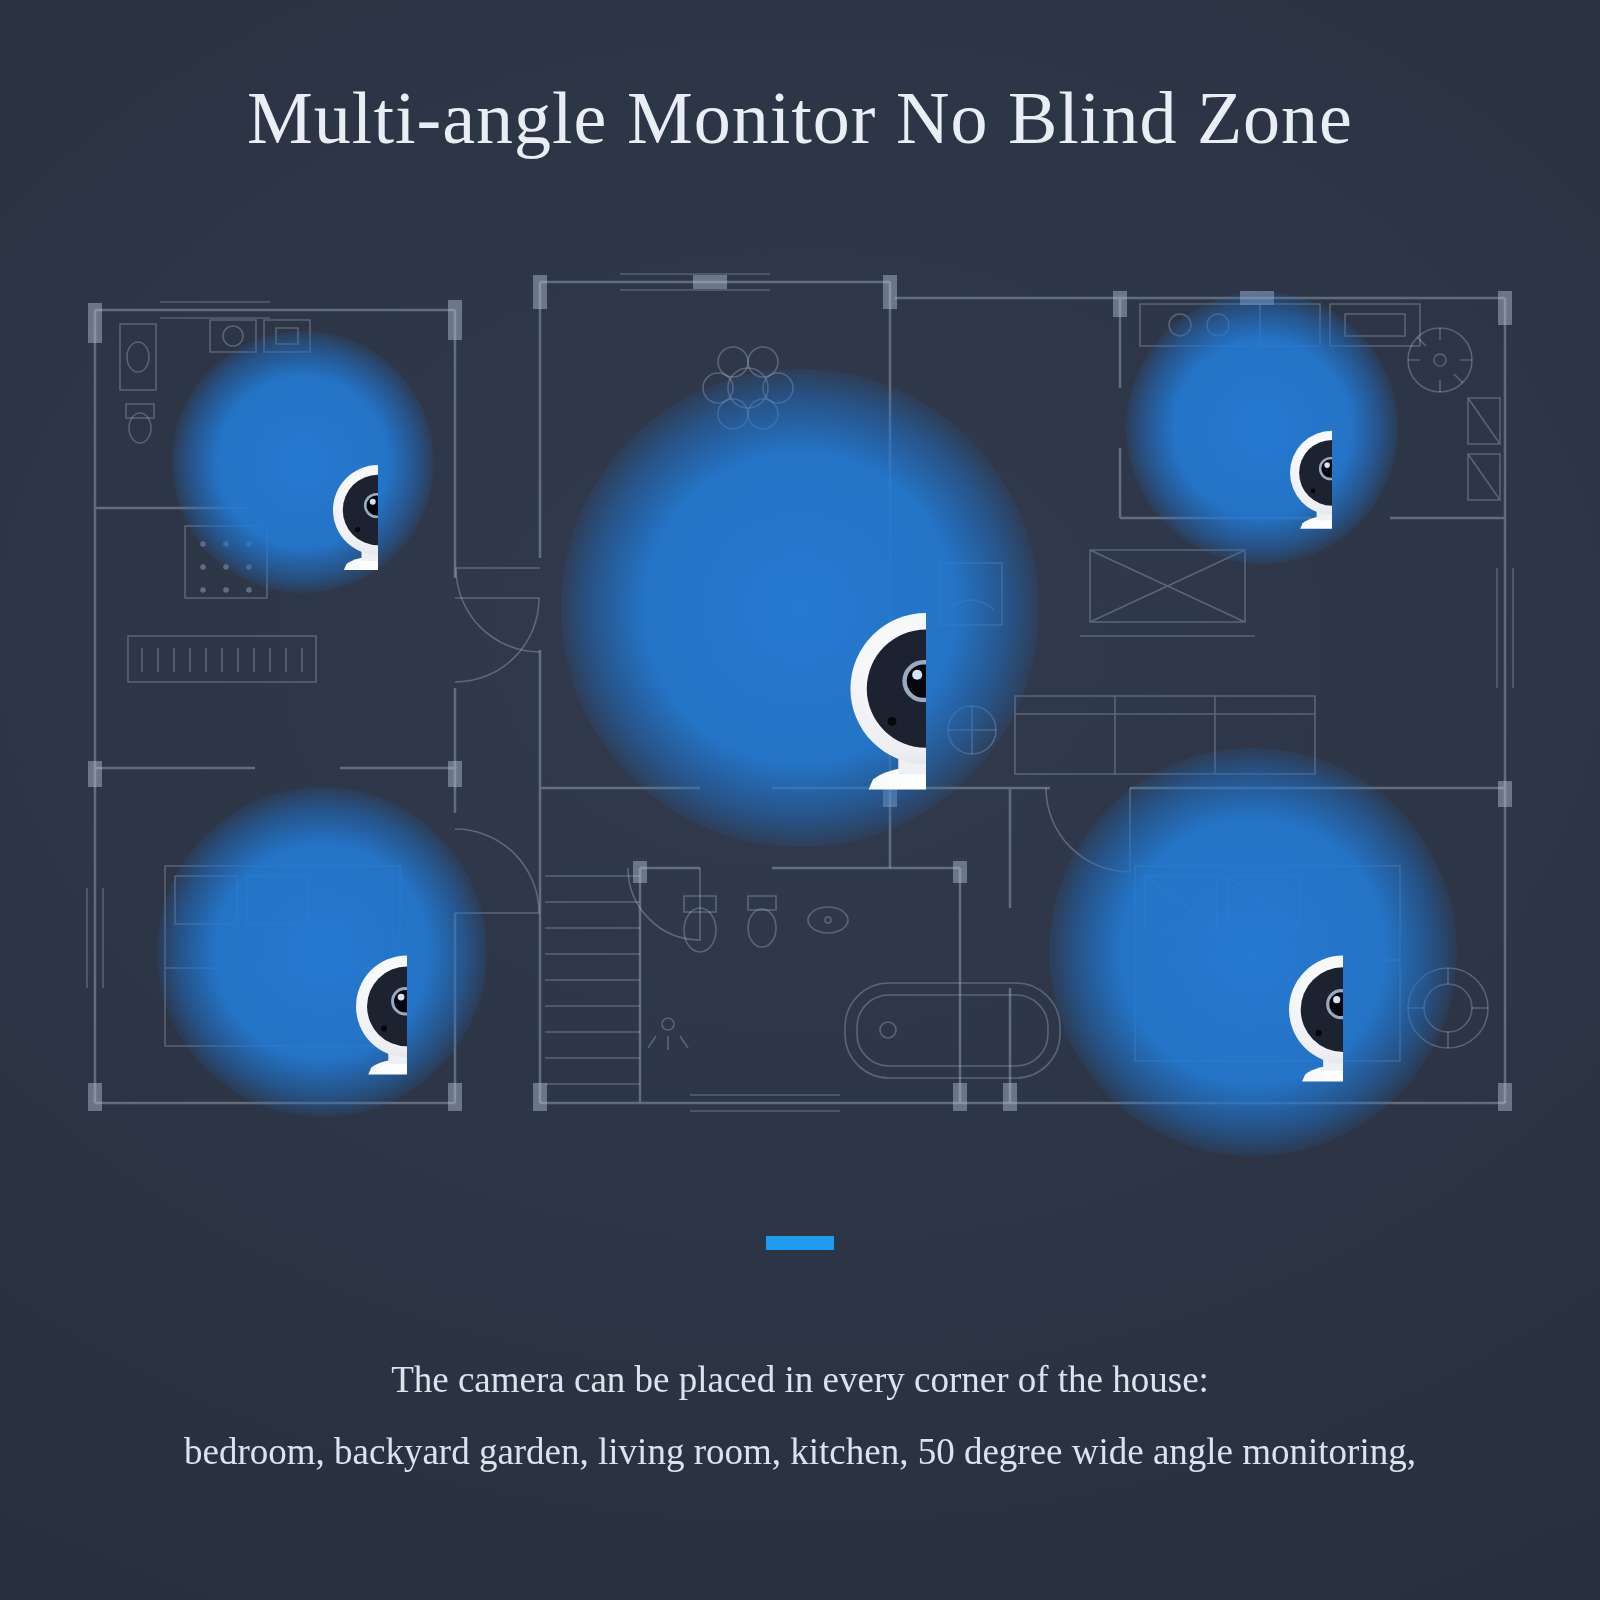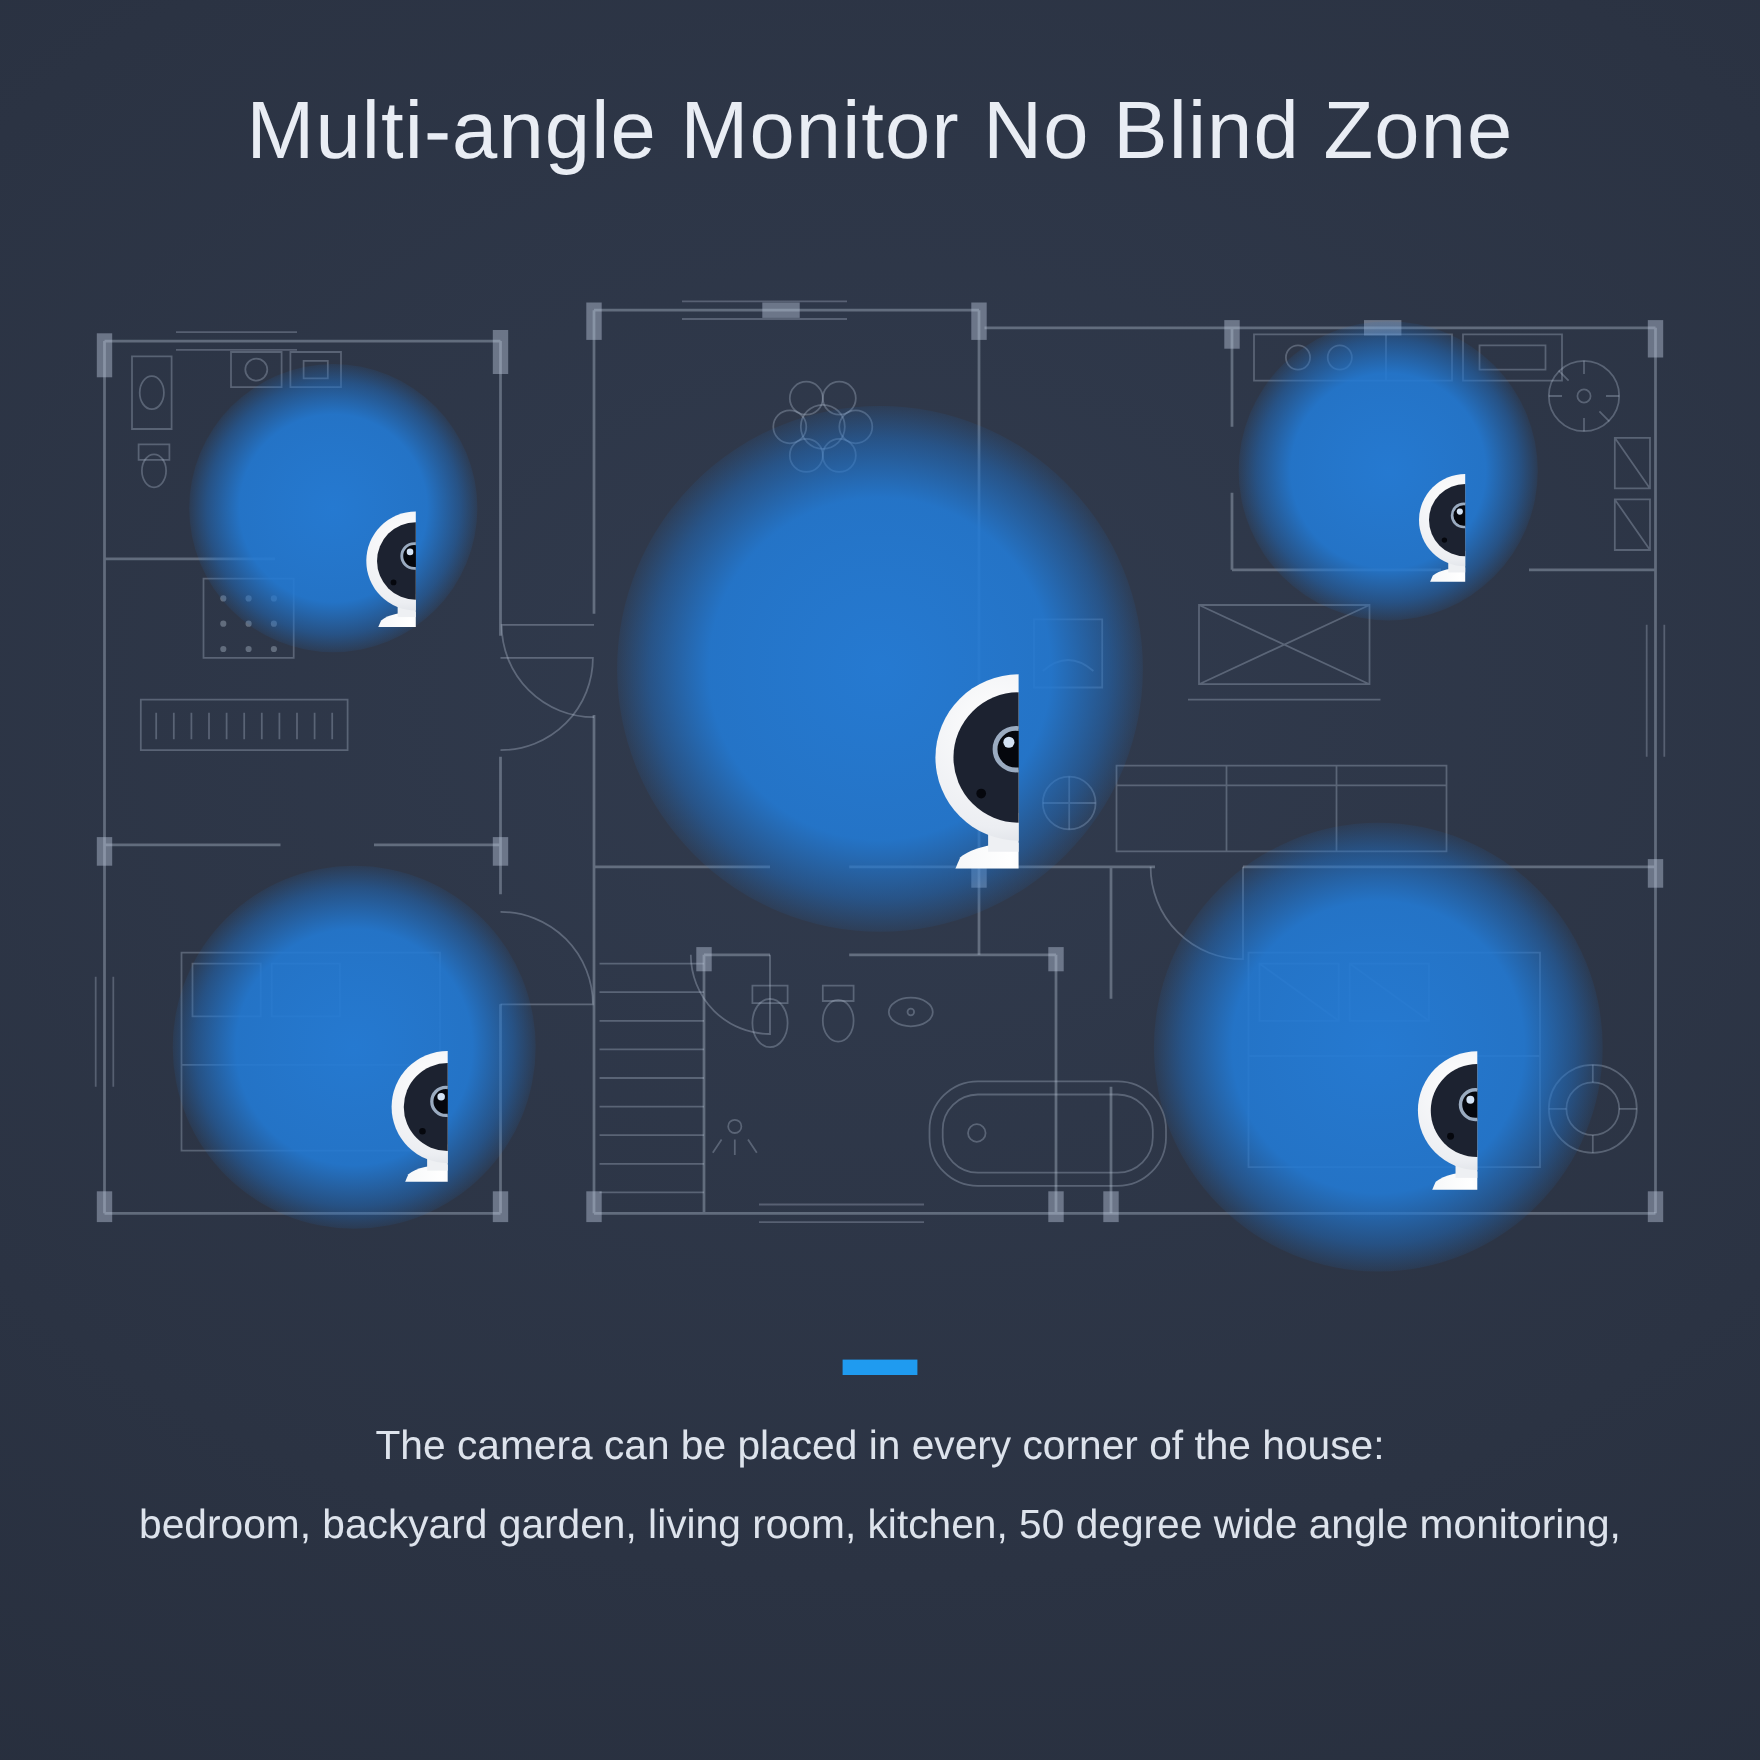--- a/index.html
+++ b/index.html
@@ -1,31 +1,31 @@
 <!DOCTYPE html>
 <html><head>
 <meta charset="utf-8">
 <style>
   html,body{margin:0;padding:0;background:#262d3c;}
   .canvas{position:relative;width:1600px;height:1600px;overflow:hidden;
     background:radial-gradient(120% 90% at 50% 40%, #313b4e 0%, #2b3343 55%, #252c3a 100%);
-    font-family:Liberation Sans, sans-serif;}
+    font-family:Liberation Serif, serif;}
   .title{position:absolute;top:76px;left:0;width:100%;text-align:center;margin:0;
     font-size:74px;font-weight:400;color:#e9edf4;letter-spacing:1px;}
   .floorplan{position:absolute;left:0;top:268px;width:1600px;height:880px;}
   .bp{position:absolute;left:0;top:0;width:1600px;height:880px;}
   .cam{position:absolute;transform:translate(-50%,-50%);width:0;height:0;}
   .glow{position:absolute;left:50%;top:50%;width:var(--g);height:var(--g);
     transform:translate(-50%,-50%);border-radius:50%;
     background:radial-gradient(circle, rgba(37,124,214,.96) 0%, rgba(35,122,212,.90) 46%, rgba(31,112,200,.48) 62%, rgba(31,112,200,0) 73%);}
   .device{position:absolute;left:50%;top:50%;width:var(--w);height:calc(var(--w)*1.5);
     transform:translate(-50%,-52%);}
   .divider{position:absolute;left:50%;top:1236px;transform:translateX(-50%);
     width:68px;height:14px;background:#1f9bf0;}
-  .desc{position:absolute;top:1278px;left:0;width:100%;text-align:center;
+  .desc{position:absolute;top:1344px;left:0;width:100%;text-align:center;
     font-size:37px;line-height:72px;color:#dde3ec;font-weight:400;}
   .desc p{margin:0;}
 </style>
 </head>
 <body>
 
 <div class="canvas">
 
   <svg width="0" height="0" style="position:absolute" aria-hidden="true">
     <defs>

